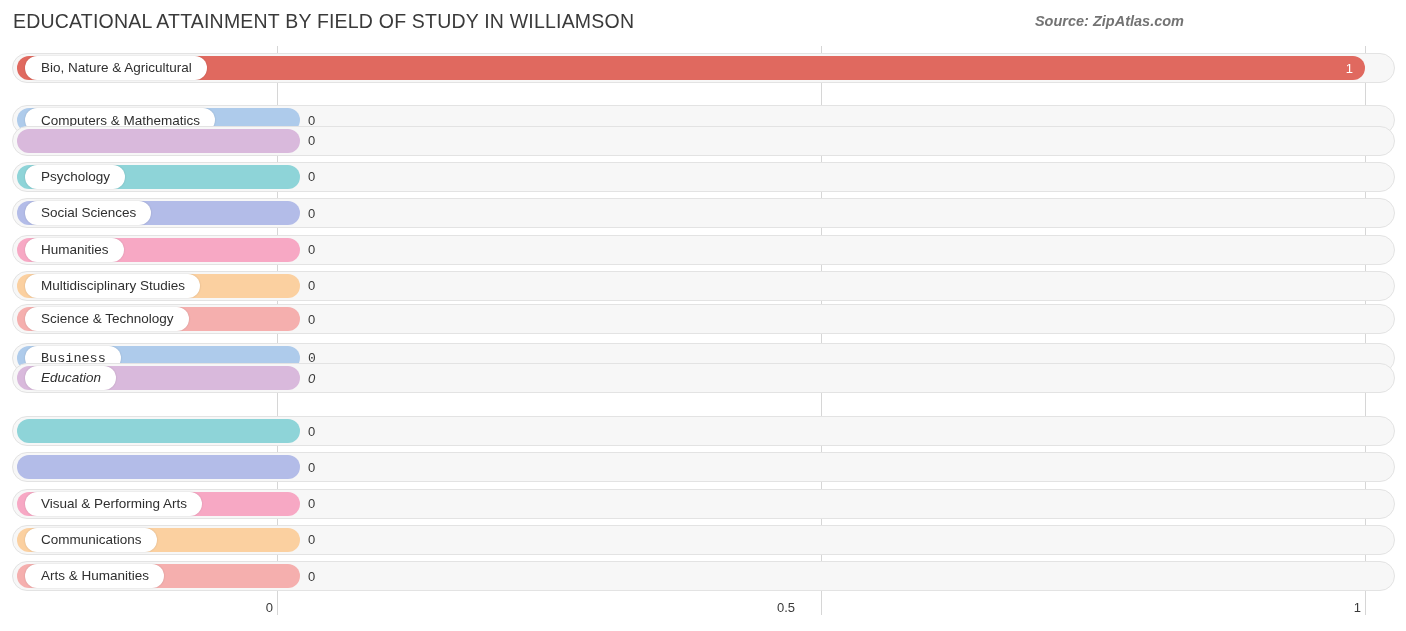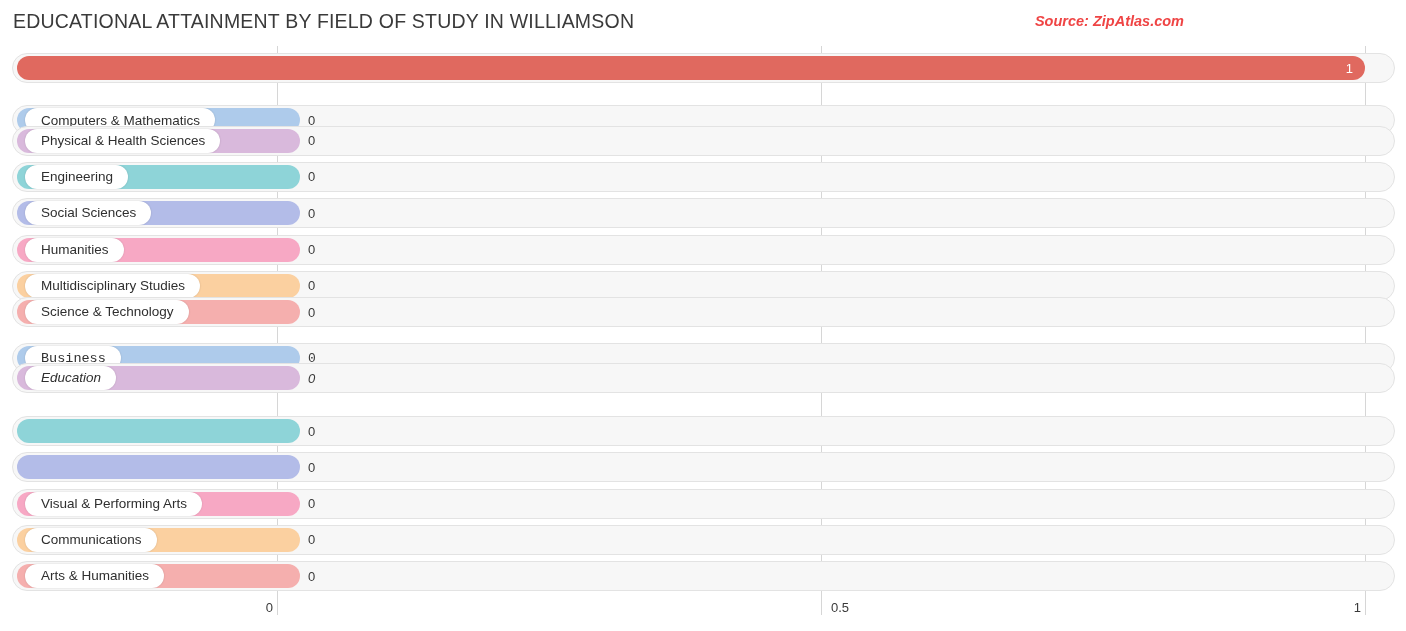--- a/index.html
+++ b/index.html
@@ -39,21 +39,21 @@
     font-weight: 400;
     white-space: nowrap;
   }
   #source-note {
     position: absolute;
     right: 12px;
     top: 13px;
     font-size: 14.5px;
     font-style: italic;
     font-weight: bold;
-    color: #ef4444;
+    color: #737373;
     white-space: nowrap;
   }
 
   
   #plot {
     position: absolute;
     left: 0;
     top: 46px;
     width: 1406px;
     height: 549px;
@@ -177,43 +177,43 @@
   <div id="plot">
     <div id="gridlines">
         <div class="gridline" style="left: 277px;"></div>
         <div class="gridline" style="left: 821px;"></div>
         <div class="gridline" style="left: 1365px;"></div>
       </div>
     <div id="rows">
         <div class="row" style="top: 7px;">
           <div class="track"></div>
           <div class="bar" style="width: 1348px; background: rgb(224, 105, 95);"></div>
+          <div class="label-pill">
+            <span>Bio, Nature &amp; Agricultural</span>
+          </div>
           <div class="value-in" style="right: 42px;">1</div>
         </div>
         <div class="row" style="top: 43.3px; margin-top: 16px;">
           <div class="track"></div>
           <div class="bar" style="width: 283px; background: rgb(174, 203, 235);"></div>
           <div class="label-pill">
             <span>Computers &amp; Mathematics</span>
           </div>
           <div class="value-out" style="left: 296px;">0</div>
         </div>
         <div class="row" style="top: 79.6px;">
           <div class="track"></div>
           <div class="bar" style="width: 283px; background: rgb(217, 185, 220);"></div>
-          <div class="label-pill">
-            <span>Physical &amp; Health Sciences</span>
-          </div>
           <div class="value-out" style="left: 296px;">0</div>
         </div>
         <div class="row" style="top: 115.9px;">
           <div class="track"></div>
           <div class="bar" style="width: 283px; background: rgb(142, 212, 216);"></div>
           <div class="label-pill">
-            <span>Engineering</span>
+            <span>Psychology</span>
           </div>
           <div class="value-out" style="left: 296px;">0</div>
         </div>
         <div class="row" style="top: 152.2px;">
           <div class="track"></div>
           <div class="bar" style="width: 283px; background: rgb(179, 188, 232);"></div>
           <div class="label-pill">
             <span>Social Sciences</span>
           </div>
           <div class="value-out" style="left: 296px;">0</div>
@@ -227,21 +227,21 @@
           <div class="value-out" style="left: 296px;">0</div>
         </div>
         <div class="row" style="top: 224.8px;">
           <div class="track"></div>
           <div class="bar" style="width: 283px; background: rgb(251, 208, 160);"></div>
           <div class="label-pill">
             <span>Multidisciplinary Studies</span>
           </div>
           <div class="value-out" style="left: 296px;">0</div>
         </div>
-        <div class="row" style="top: 251px;">
+        <div class="row" style="top: 258px;">
           <div class="track"></div>
           <div class="bar" style="width: 283px; background: rgb(245, 175, 174);"></div>
           <div class="label-pill">
             <span>Science &amp; Technology</span>
           </div>
           <div class="value-out" style="left: 296px;">0</div>
         </div>
         <div class="row" style="top: 297.4px; font-family: Liberation Mono, monospace;">
           <div class="track"></div>
           <div class="bar" style="width: 283px; background: rgb(174, 203, 235);"></div>
@@ -292,18 +292,18 @@
           </div>
           <div class="value-out" style="left: 296px;">0</div>
         </div>
       </div>
   </div>
 
   <div id="axis">
       <div class="axis-tick-line" style="left: 277px;"></div>
       <div class="axis-label" style="left: 273px;">0</div>
       <div class="axis-tick-line" style="left: 821px;"></div>
-      <div class="axis-label" style="left: 849px;">0.5</div>
+      <div class="axis-label" style="left: 795px;">0.5</div>
       <div class="axis-tick-line" style="left: 1365px;"></div>
       <div class="axis-label" style="left: 1361px;">1</div>
     </div>
 
 </div>
 
 </body></html>

